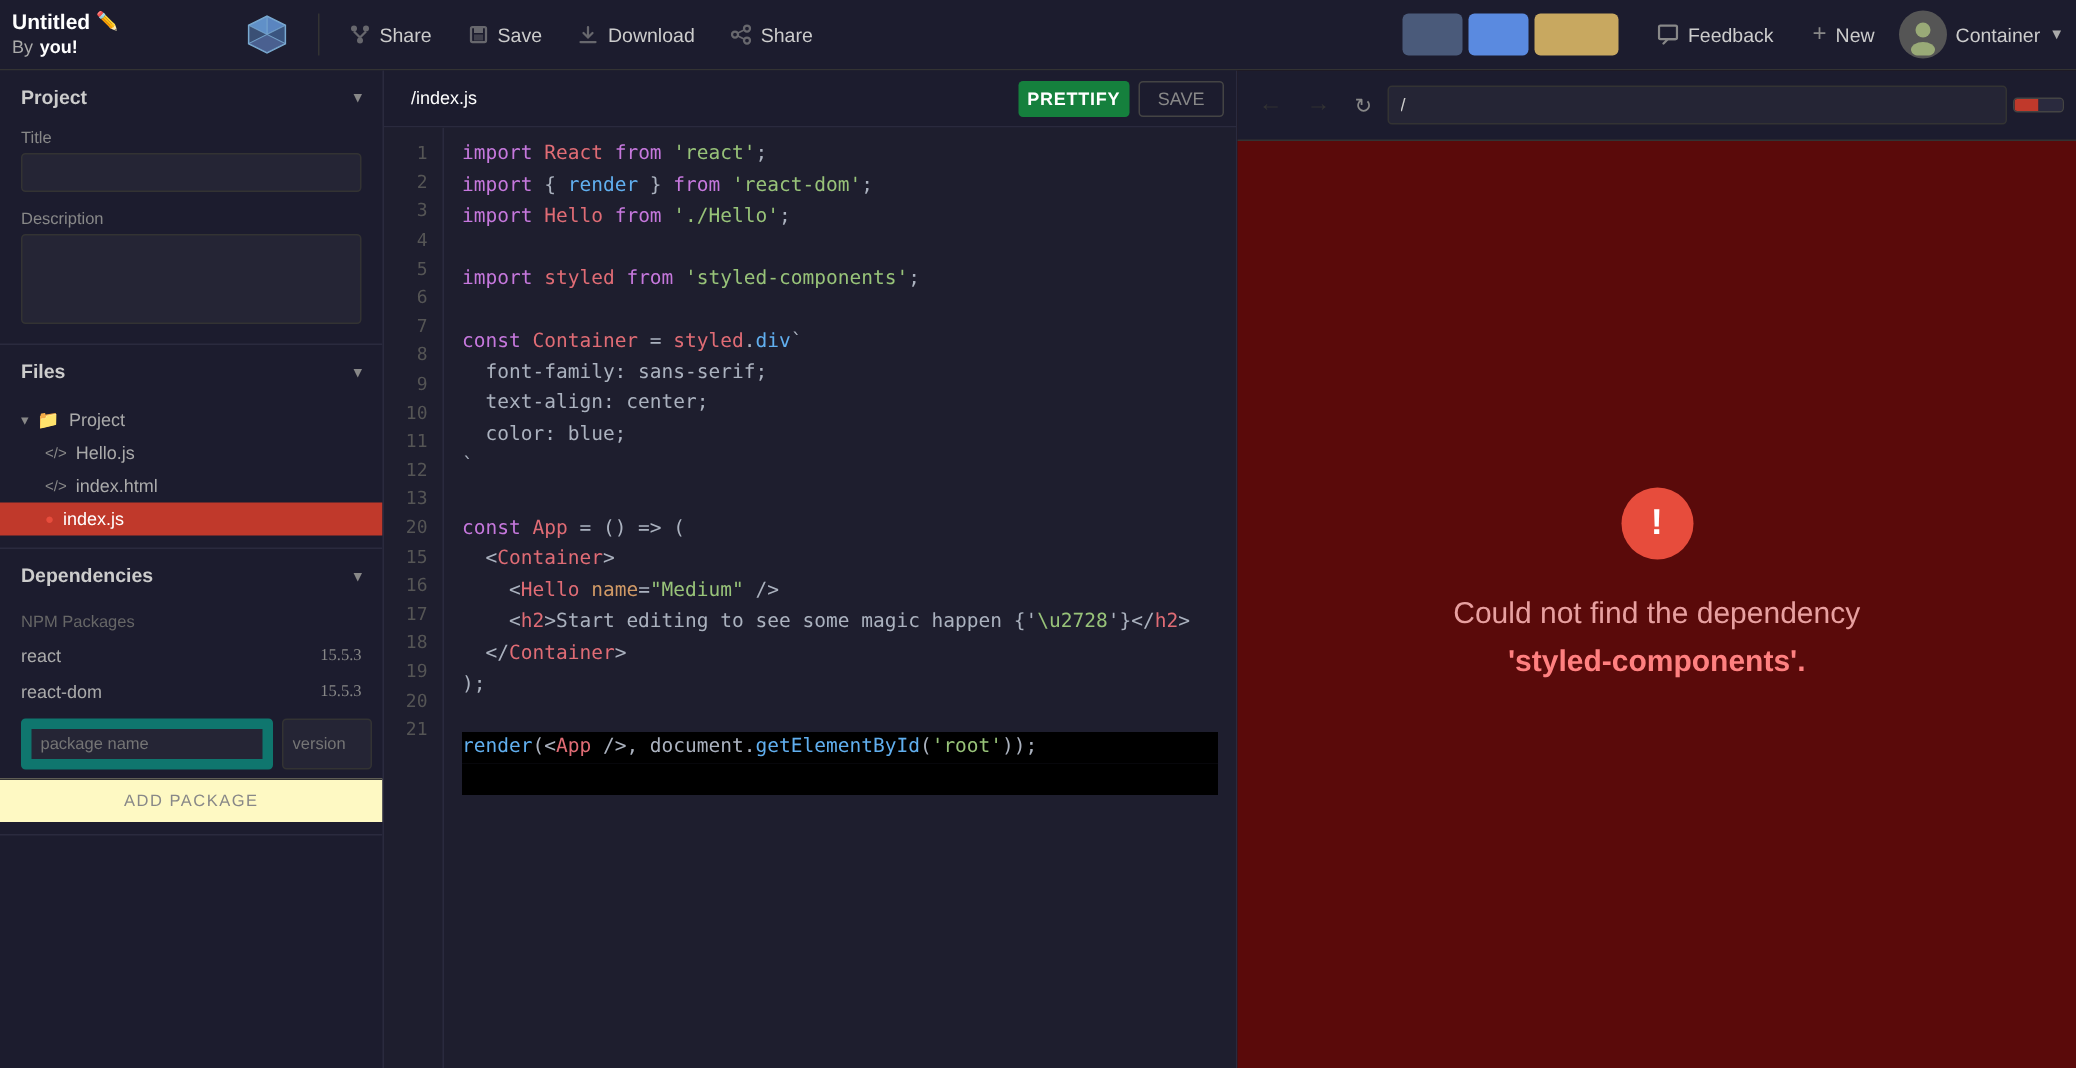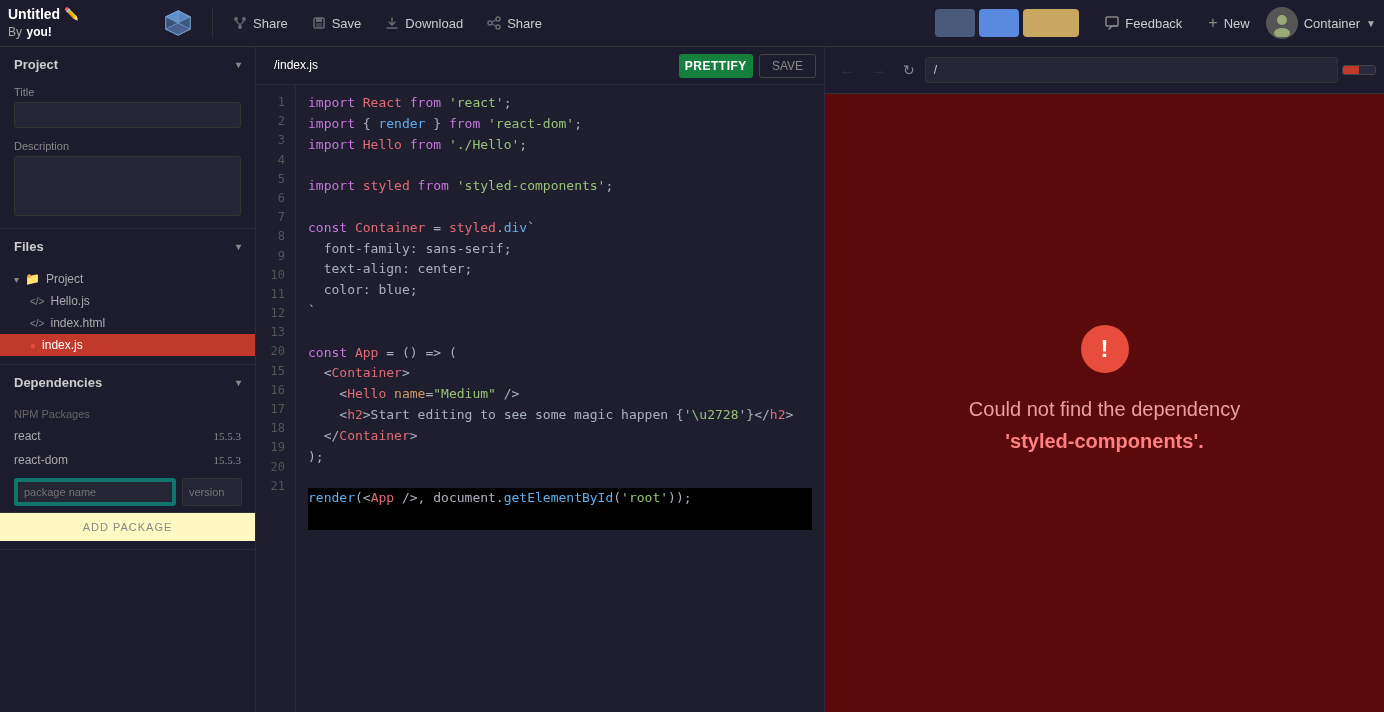--- a/index.html
+++ b/index.html
@@ -75,21 +75,21 @@
     .file-icon { font-size: 10px; color: #888; }
     .file-error { color: #e74c3c; font-size: 10px; }
 
     
     .deps-content { padding: 4px 0 8px; }
     .deps-label { font-size: 11px; color: #666; padding: 4px 14px; }
     .dep-item { display: flex; align-items: center; justify-content: space-between; padding: 5px 14px; font-size: 12px; color: #aaa; cursor: pointer; }
     .dep-version { color: #888; font-size: 11px; font-family: Liberation Serif, serif; }
     .dep-add-row { display: flex; gap: 6px; padding: 6px 14px; }
     .dep-input {
-      flex: 1; background: #252535; border: 4px solid #0f766e; border-radius: 3px;
+      flex: 1; background: #252535; border: 7px solid #0f766e; border-radius: 3px;
       color: #ccc; font-size: 11px; padding: 4px 6px; outline: none;
     }
     .dep-version-input {
       width: 60px; background: #252535; border: 1px solid #333; border-radius: 3px;
       color: #ccc; font-size: 11px; padding: 4px 6px; outline: none;
     }
     .add-package-btn {
       width: 100%; background: #fef9c3; border: none; border-top: 1px solid #333;
       color: #888; font-size: 11px; padding: 8px; cursor: pointer; letter-spacing: 1px;
       text-transform: uppercase;

